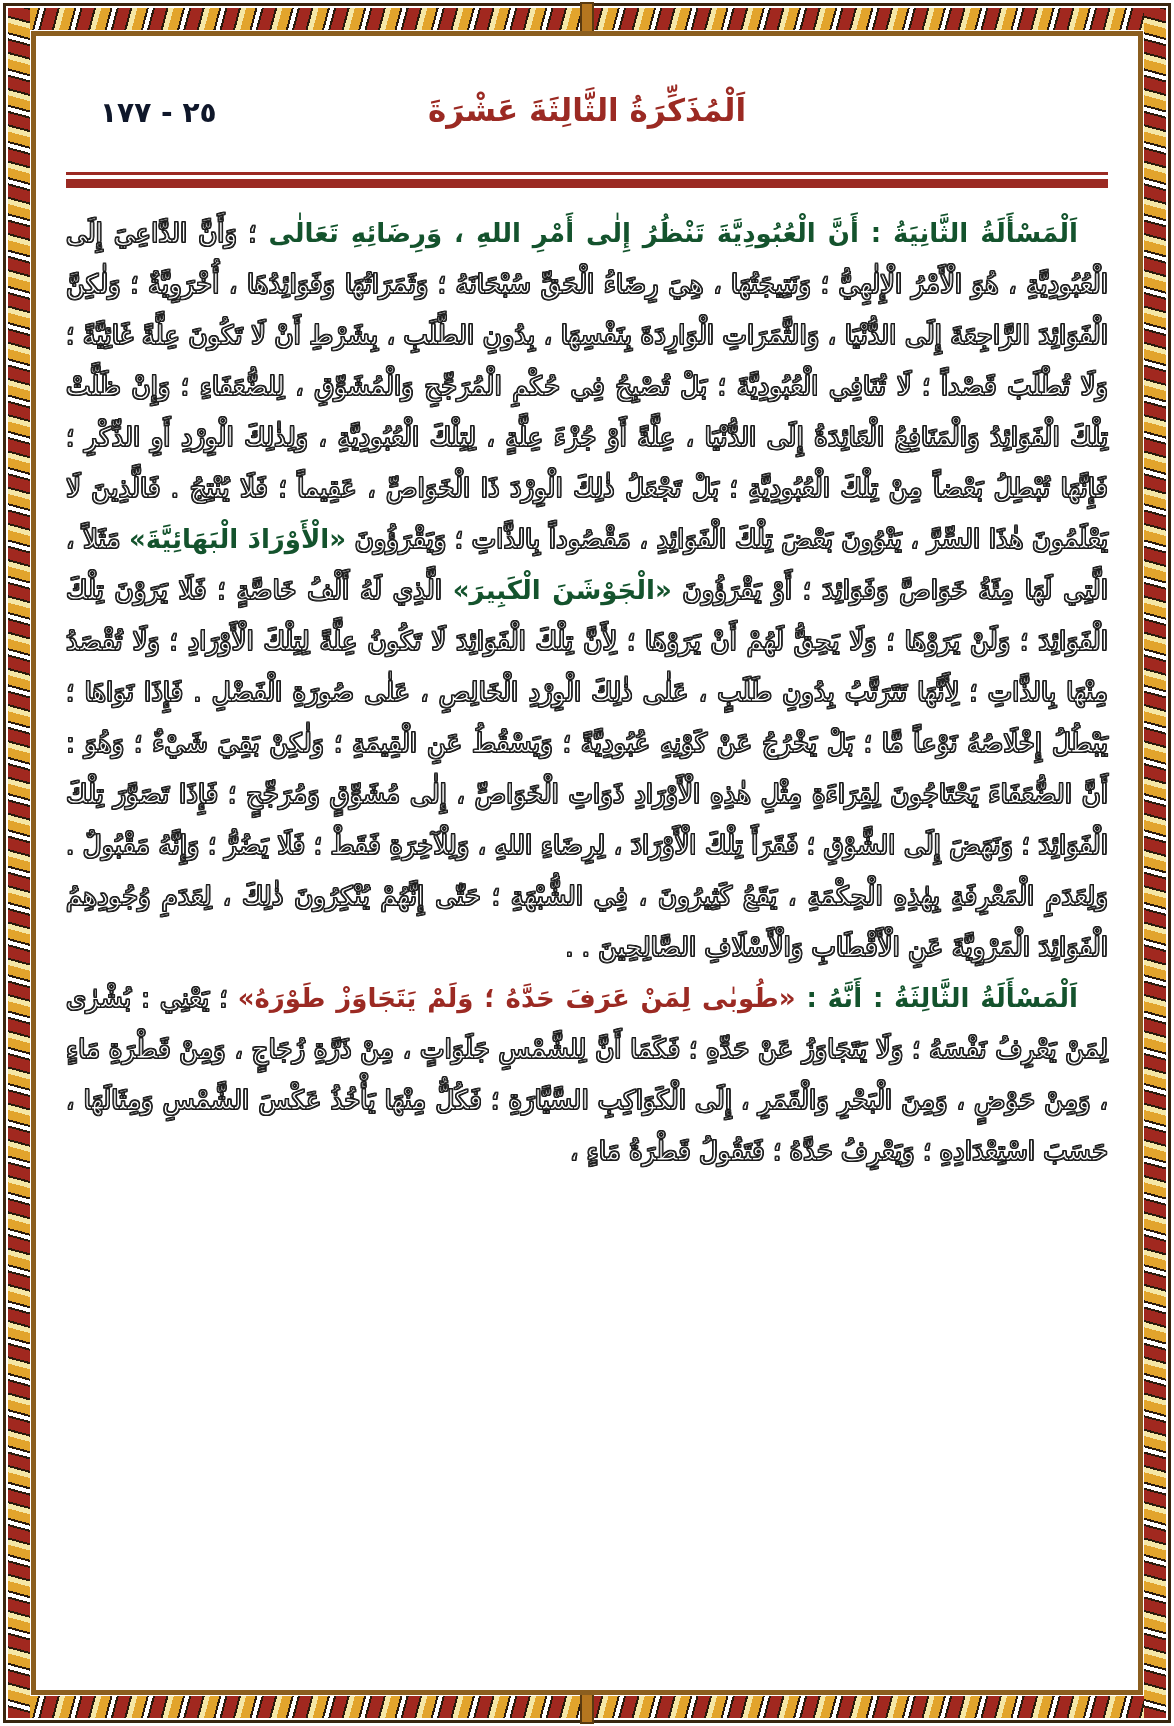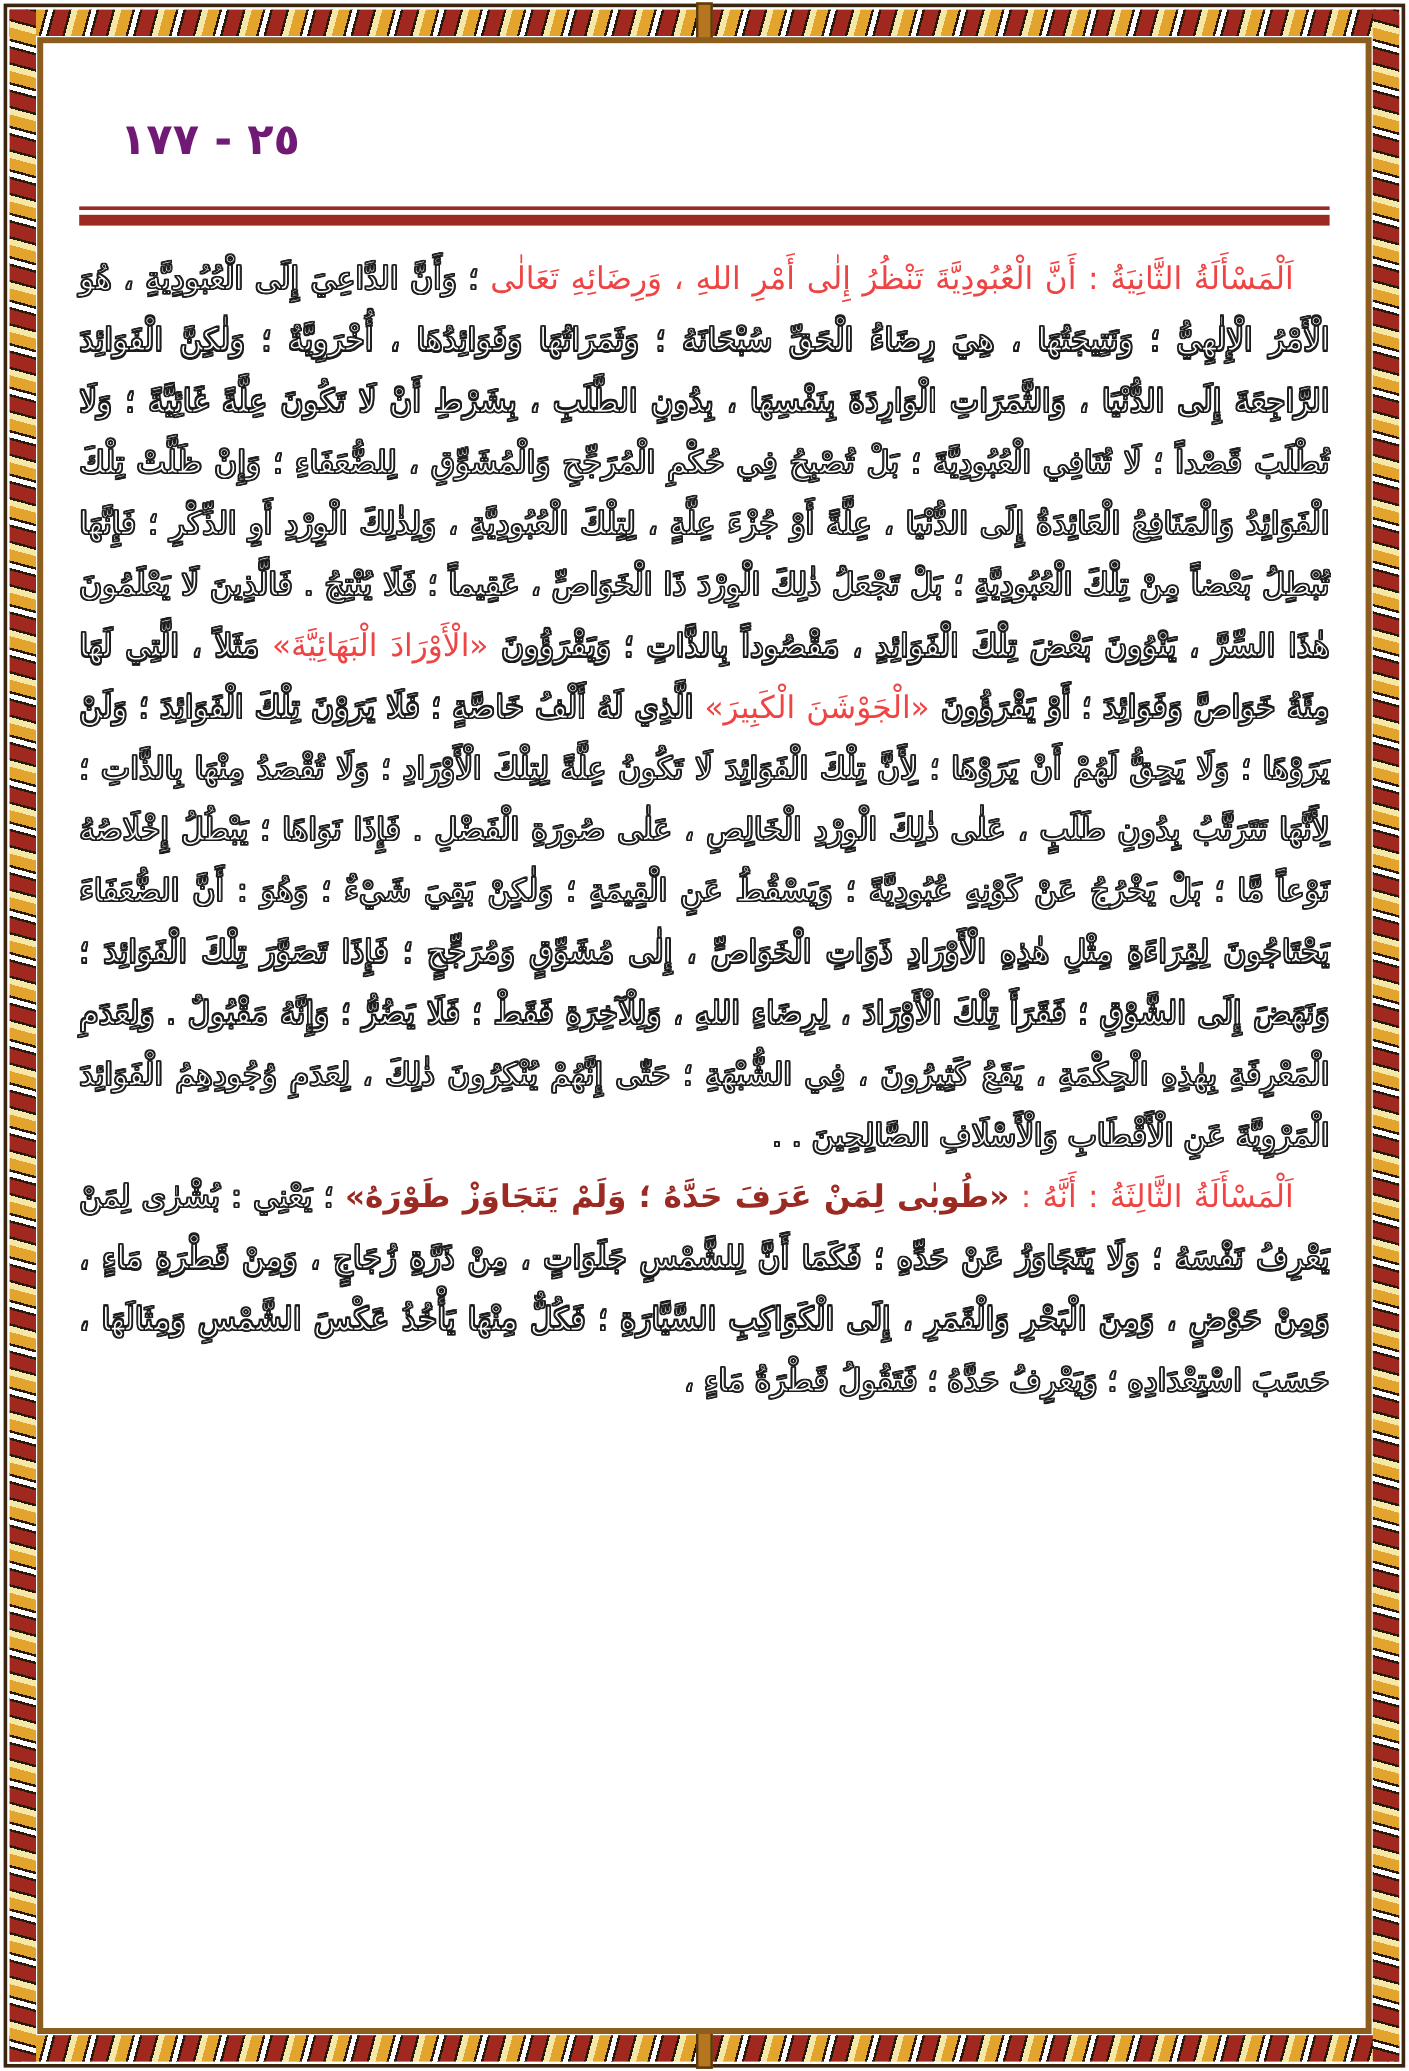--- a/index.html
+++ b/index.html
@@ -51,21 +51,21 @@
   
   .content{
     position:absolute;inset:36px;
     padding:22px 30px 0 30px;
     overflow:hidden;
     direction:rtl;
   }
   .header{position:relative;height:100px;}
   .page-number{
     position:absolute;left:34px;top:38px;
-    font-size:36px;font-weight:bold;color:#701a75;
+    font-size:28px;font-weight:bold;color:#0f172a;
     direction:rtl;
   }
   .page-title{
     text-align:center;padding-top:34px;
     font-size:31px;font-weight:bold;color:#9b2a23;
   }
   .rule{background:#9b2a23;border:0;margin:0;}
   .rule.thin{height:3px;margin-top:14px;}
   .rule.thick{height:9px;margin-top:4px;}
   .text-body{
@@ -75,40 +75,41 @@
   }
   .para{margin:0;}
   .para.indent{text-indent:30px;}
   .seg-black{
     color:#ffffff;
     -webkit-text-stroke:0.9px #1b1b1b;
     text-shadow:
       1px 0 0 #1b1b1b,-1px 0 0 #1b1b1b,0 1px 0 #1b1b1b,0 -1px 0 #1b1b1b,
       1px 1px 0 #1b1b1b,-1px -1px 0 #1b1b1b,1px -1px 0 #1b1b1b,-1px 1px 0 #1b1b1b;
   }
-  .seg-red{color:#ef4444;font-weight:normal;}
+  .seg-red{color:#14532d;font-weight:bold;}
   .seg-red-bold{color:#9b2a23;font-weight:bold;}
 </style>
 </head>
 <body>
 
 <div class="page">
 
   <div class="frame-outer"></div>
   <div class="chain h top"></div>
   <div class="chain h bottom"></div>
   <div class="chain v left"></div>
   <div class="chain v right"></div>
   <div class="connector top"></div>
   <div class="connector bottom"></div>
   <div class="frame-inner"></div>
 
   <div class="content">
     <div class="header">
       <span class="page-number">٢٥ - ١٧٧</span>
+      <div class="page-title">اَلْمُذَكِّرَةُ الثَّالِثَةَ عَشْرَةَ</div>
     </div>
     <div class="rule thin"></div>
     <div class="rule thick"></div>
 
     <div class="text-body" id="text-body">
         <p class="para indent"><span class="seg-red">اَلْمَسْأَلَةُ الثَّانِيَةُ : أَنَّ الْعُبُودِيَّةَ تَنْظُرُ إِلٰى أَمْرِ اللهِ ، وَرِضَائِهِ تَعَالٰى </span><span class="seg-black">؛ وَأَنَّ الدَّاعِيَ إِلَى الْعُبُودِيَّةِ ، هُوَ الْأَمْرُ الْإِلٰهِيُّ ؛ وَنَتِيجَتُهَا ، هِيَ رِضَاءُ الْحَقِّ سُبْحَانَهُ ؛ وَثَمَرَاتُهَا وَفَوَائِدُهَا ، أُخْرَوِيَّةٌ ؛ وَلٰكِنَّ الْفَوَائِدَ الرَّاجِعَةَ إِلَى الدُّنْيَا ، وَالثَّمَرَاتِ الْوَارِدَةَ بِنَفْسِهَا ، بِدُونِ الطَّلَبِ ، بِشَرْطِ أَنْ لَا تَكُونَ عِلَّةً غَائِيَّةً ؛ وَلَا تُطْلَبَ قَصْداً ؛ لَا تُنَافِي الْعُبُودِيَّةَ ؛ بَلْ تُصْبِحُ فِي حُكْمِ الْمُرَجِّحِ وَالْمُشَوِّقِ ، لِلضُّعَفَاءِ ؛ وَإِنْ ظَلَّتْ تِلْكَ الْفَوَائِدُ وَالْمَنَافِعُ الْعَائِدَةُ إِلَى الدُّنْيَا ، عِلَّةً أَوْ جُزْءَ عِلَّةٍ ، لِتِلْكَ الْعُبُودِيَّةِ ، وَلِذٰلِكَ الْوِرْدِ أَوِ الذِّكْرِ ؛ فَإِنَّهَا تُبْطِلُ بَعْضاً مِنْ تِلْكَ الْعُبُودِيَّةِ ؛ بَلْ تَجْعَلُ ذٰلِكَ الْوِرْدَ ذَا الْخَوَاصِّ ، عَقِيماً ؛ فَلَا يُنْتِجُ . فَالَّذِينَ لَا يَعْلَمُونَ هٰذَا السِّرَّ ، يَنْوُونَ بَعْضَ تِلْكَ الْفَوَائِدِ ، مَقْصُوداً بِالذَّاتِ ؛ وَيَقْرَؤُونَ </span><span class="seg-red">«الْأَوْرَادَ الْبَهَائِيَّةَ»</span><span class="seg-black"> مَثَلاً ، الَّتِي لَهَا مِئَةُ خَوَاصَّ وَفَوَائِدَ ؛ أَوْ يَقْرَؤُونَ </span><span class="seg-red">«الْجَوْشَنَ الْكَبِيرَ»</span><span class="seg-black"> الَّذِي لَهُ أَلْفُ خَاصَّةٍ ؛ فَلَا يَرَوْنَ تِلْكَ الْفَوَائِدَ ؛ وَلَنْ يَرَوْهَا ؛ وَلَا يَحِقُّ لَهُمْ أَنْ يَرَوْهَا ؛ لِأَنَّ تِلْكَ الْفَوَائِدَ لَا تَكُونُ عِلَّةً لِتِلْكَ الْأَوْرَادِ ؛ وَلَا تُقْصَدُ مِنْهَا بِالذَّاتِ ؛ لِأَنَّهَا تَتَرَتَّبُ بِدُونِ طَلَبٍ ، عَلٰى ذٰلِكَ الْوِرْدِ الْخَالِصِ ، عَلٰى صُورَةِ الْفَضْلِ . فَإِذَا نَوَاهَا ؛ يَبْطُلُ إِخْلَاصُهُ نَوْعاً مَّا ؛ بَلْ يَخْرُجُ عَنْ كَوْنِهِ عُبُودِيَّةً ؛ وَيَسْقُطُ عَنِ الْقِيمَةِ ؛ وَلٰكِنْ بَقِيَ شَيْءٌ ؛ وَهُوَ : أَنَّ الضُّعَفَاءَ يَحْتَاجُونَ لِقِرَاءَةِ مِثْلِ هٰذِهِ الْأَوْرَادِ ذَوَاتِ الْخَوَاصِّ ، إِلٰى مُشَوِّقٍ وَمُرَجِّحٍ ؛ فَإِذَا تَصَوَّرَ تِلْكَ الْفَوَائِدَ ؛ وَنَهَضَ إِلَى الشَّوْقِ ؛ فَقَرَأَ تِلْكَ الْأَوْرَادَ ، لِرِضَاءِ اللهِ ، وَلِلْآخِرَةِ فَقَطْ ؛ فَلَا يَضُرُّ ؛ وَإِنَّهُ مَقْبُولٌ . وَلِعَدَمِ الْمَعْرِفَةِ بِهٰذِهِ الْحِكْمَةِ ، يَقَعُ كَثِيرُونَ ، فِي الشُّبْهَةِ ؛ حَتّٰى إِنَّهُمْ يُنْكِرُونَ ذٰلِكَ ، لِعَدَمِ وُجُودِهِمُ الْفَوَائِدَ الْمَرْوِيَّةَ عَنِ الْأَقْطَابِ وَالْأَسْلَافِ الصَّالِحِينَ . .</span></p>
         <p class="para indent"><span class="seg-red">اَلْمَسْأَلَةُ الثَّالِثَةُ : أَنَّهُ : </span><span class="seg-red-bold">«طُوبٰى لِمَنْ عَرَفَ حَدَّهُ ؛ وَلَمْ يَتَجَاوَزْ طَوْرَهُ»</span><span class="seg-black"> ؛ يَعْنِي : بُشْرٰى لِمَنْ يَعْرِفُ نَفْسَهُ ؛ وَلَا يَتَجَاوَزُ عَنْ حَدِّهِ ؛ فَكَمَا أَنَّ لِلشَّمْسِ جَلَوَاتٍ ، مِنْ ذَرَّةِ زُجَاجٍ ، وَمِنْ قَطْرَةِ مَاءٍ ، وَمِنْ حَوْضٍ ، وَمِنَ الْبَحْرِ وَالْقَمَرِ ، إِلَى الْكَوَاكِبِ السَّيَّارَةِ ؛ فَكُلٌّ مِنْهَا يَأْخُذُ عَكْسَ الشَّمْسِ وَمِثَالَهَا ، حَسَبَ اسْتِعْدَادِهِ ؛ وَيَعْرِفُ حَدَّهُ ؛ فَتَقُولُ قَطْرَةُ مَاءٍ ،</span></p>
       </div>
   </div>
 </div>

